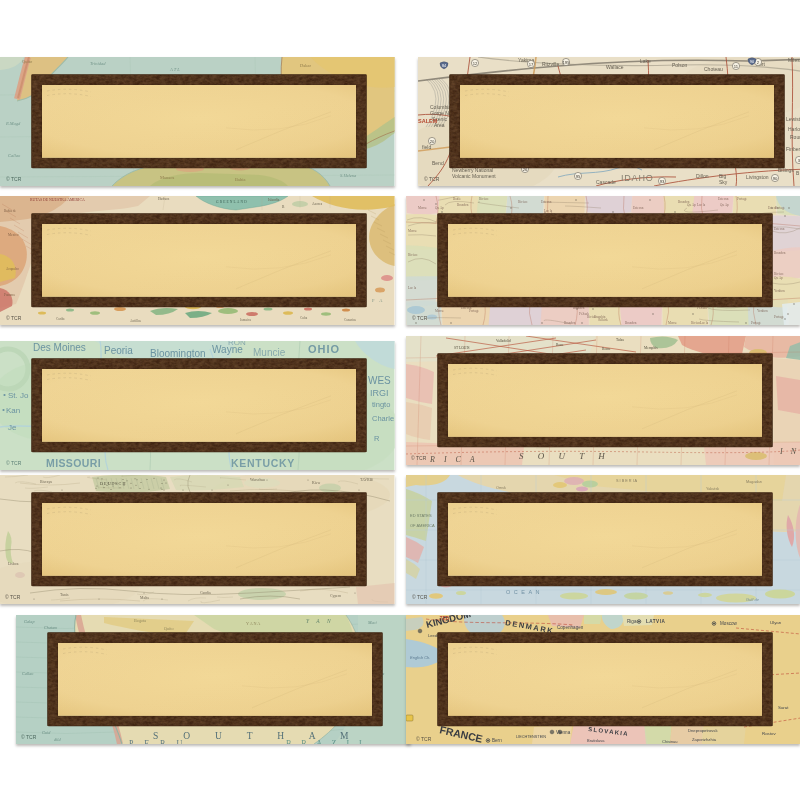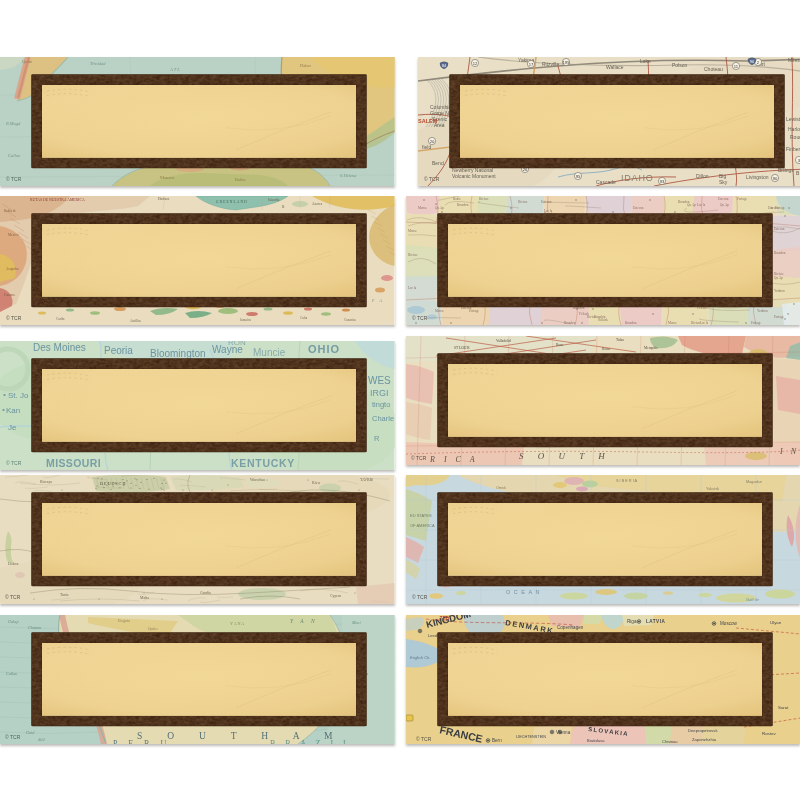--- a/index.html
+++ b/index.html
@@ -813,21 +813,21 @@
       <g stroke="#b9a478" fill="none" opacity="0.35">
         <path d="M47.0,34.0 q22,-4 44,1" stroke-dasharray="2.5 3"></path>
         <path d="M47.0,38.5 q22,-4 44,1" stroke-dasharray="2.5 3"></path>
       </g>
       <path d="M236.0,92.8 q45,-20 95,-38" stroke="#dcc083" stroke-width="0.8" fill="none" opacity="0.5"></path>
       <path d="M226.0,70.8 q55,8 105,-12" stroke="#dcc083" stroke-width="0.7" fill="none" opacity="0.4"></path>
       <text x="6" y="124" font-size="5" font-family="Liberation Sans, sans-serif" fill="#4a453c" opacity="0.9">© TCR</text>
     </svg>
   </div>
 
-<div class="c" style="left:0px;top:614.5px">
+<div class="c" style="left:16px;top:614.5px">
     <svg width="394.5" height="129" viewBox="0 0 394.5 129">
       <rect width="394.5" height="129" fill="#b5d0c4"></rect>
       <g stroke="#a8c6b7" stroke-width="0.7" fill="none" opacity="0.85">
         <path d="M0,12 q50,3 100,0 t100,2 t100,-2 t94.5,2"></path>
         <path d="M0,27 q50,3 100,0 t100,2 t100,-2 t94.5,2"></path>
         <path d="M0,42 q50,3 100,0 t100,2 t100,-2 t94.5,2"></path>
         <path d="M0,57 q50,3 100,0 t100,2 t100,-2 t94.5,2"></path>
         <path d="M0,72 q50,3 100,0 t100,2 t100,-2 t94.5,2"></path>
         <path d="M0,87 q50,3 100,0 t100,2 t100,-2 t94.5,2"></path>
         <path d="M0,102 q50,3 100,0 t100,2 t100,-2 t94.5,2"></path>

